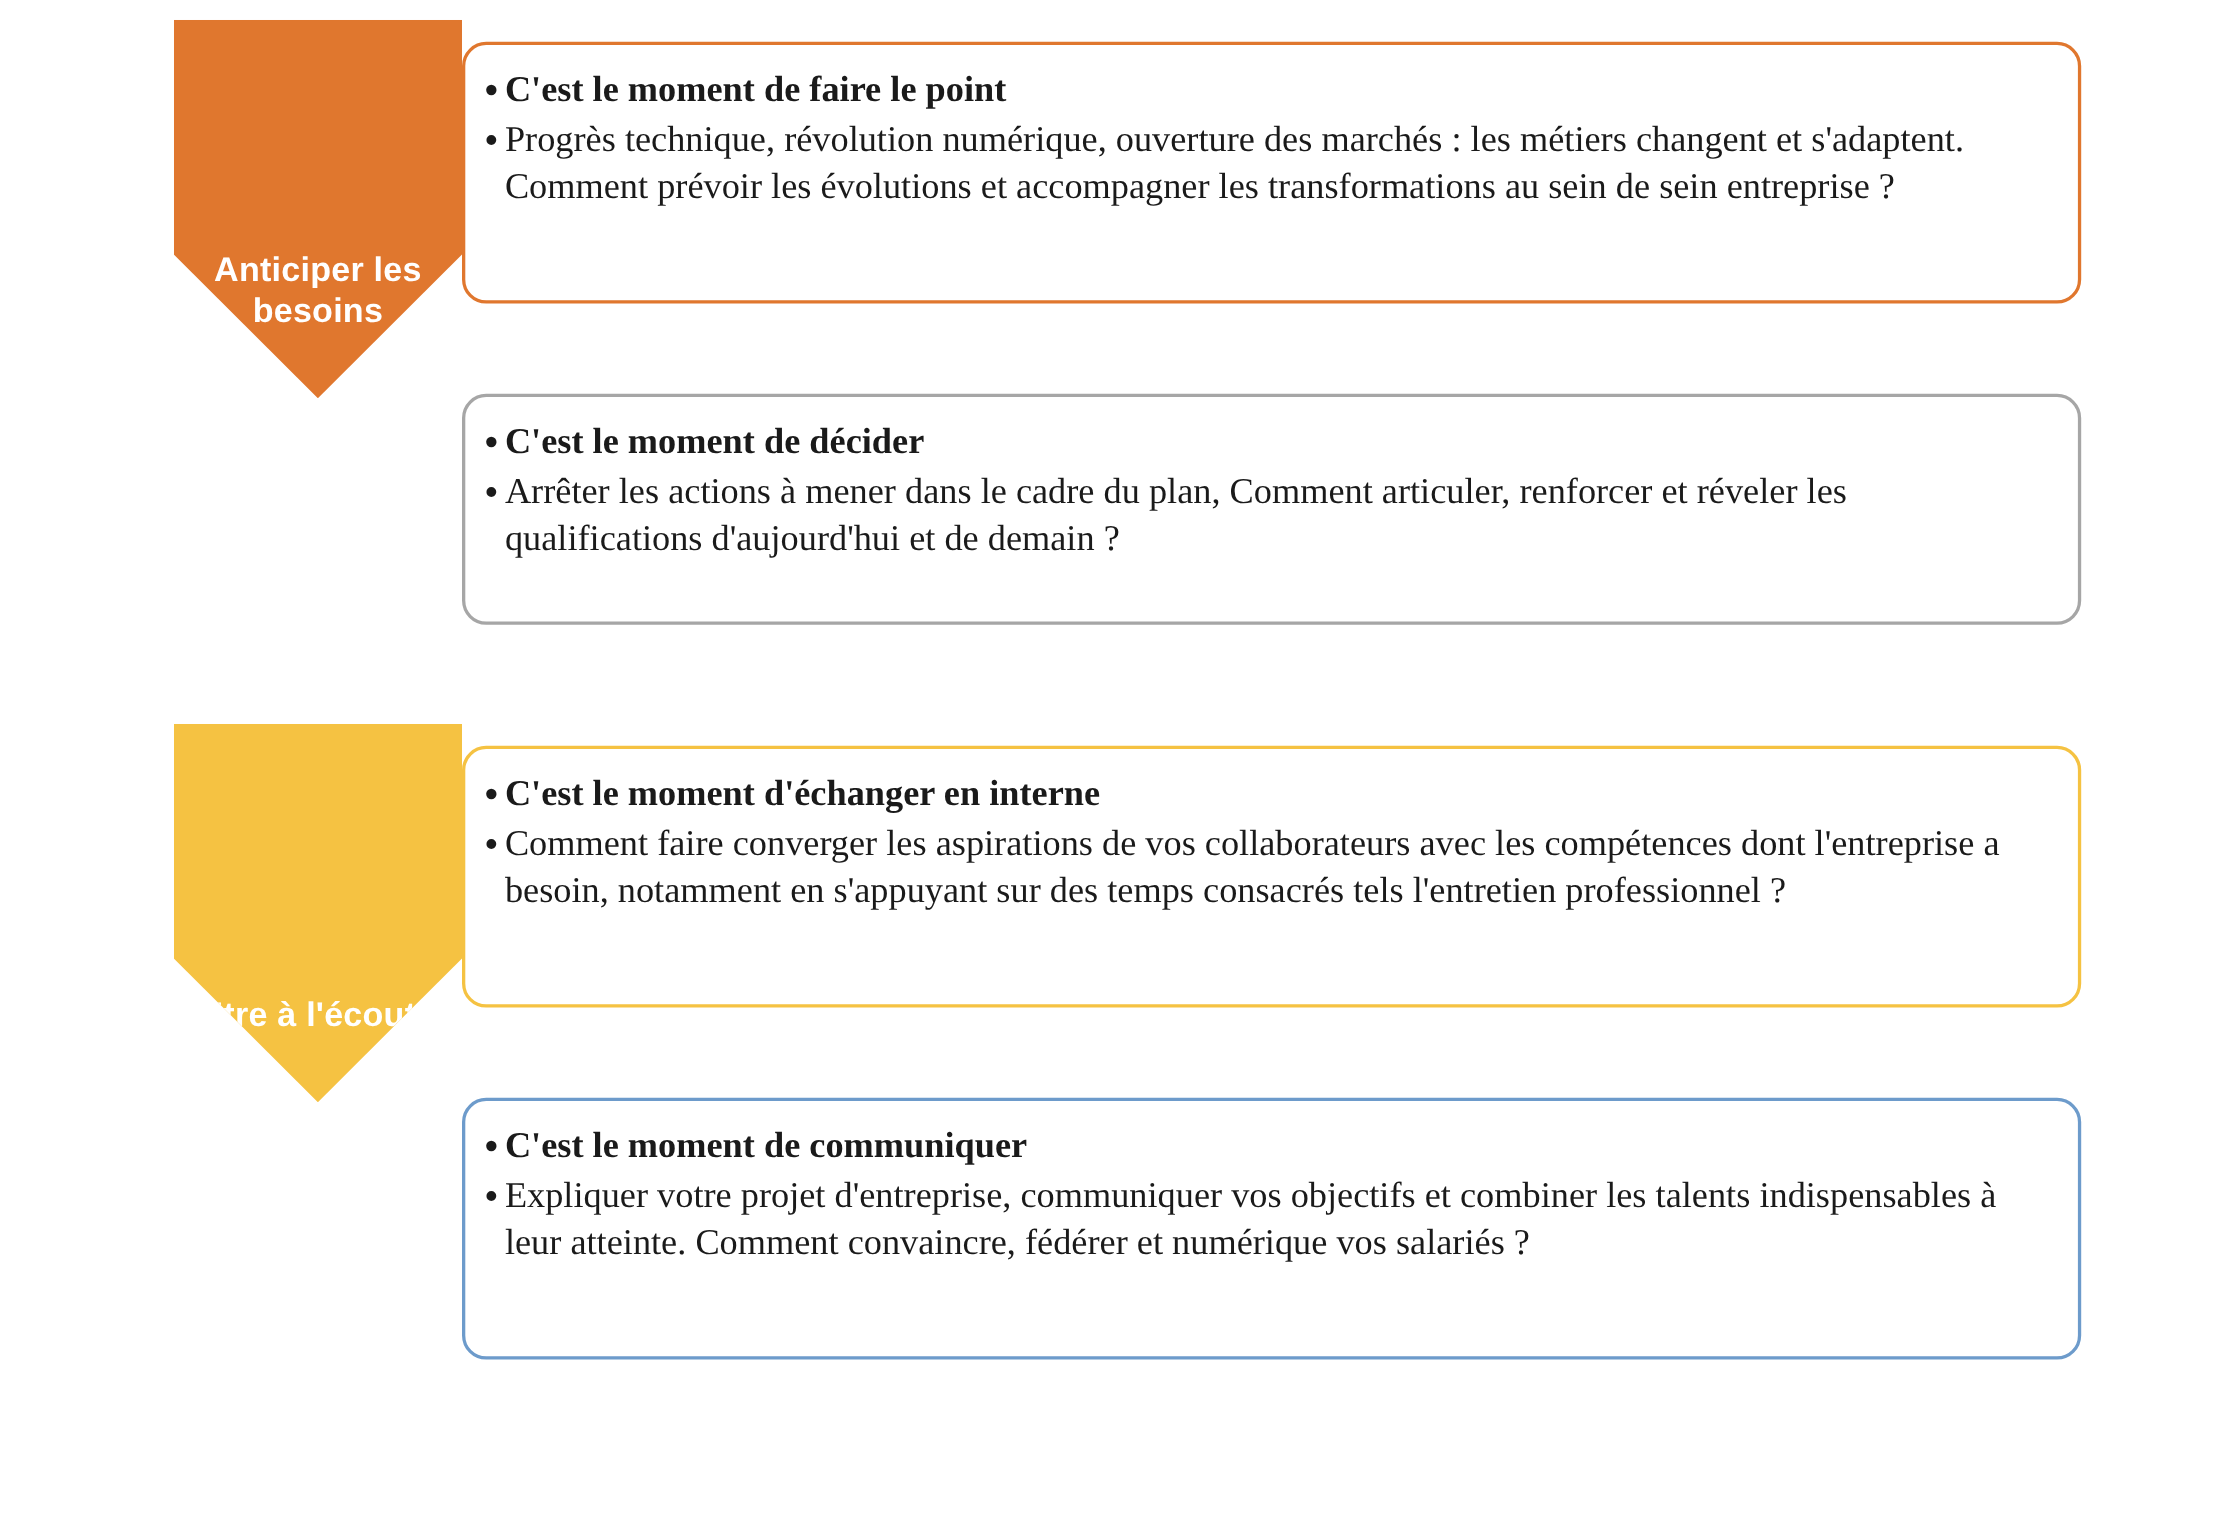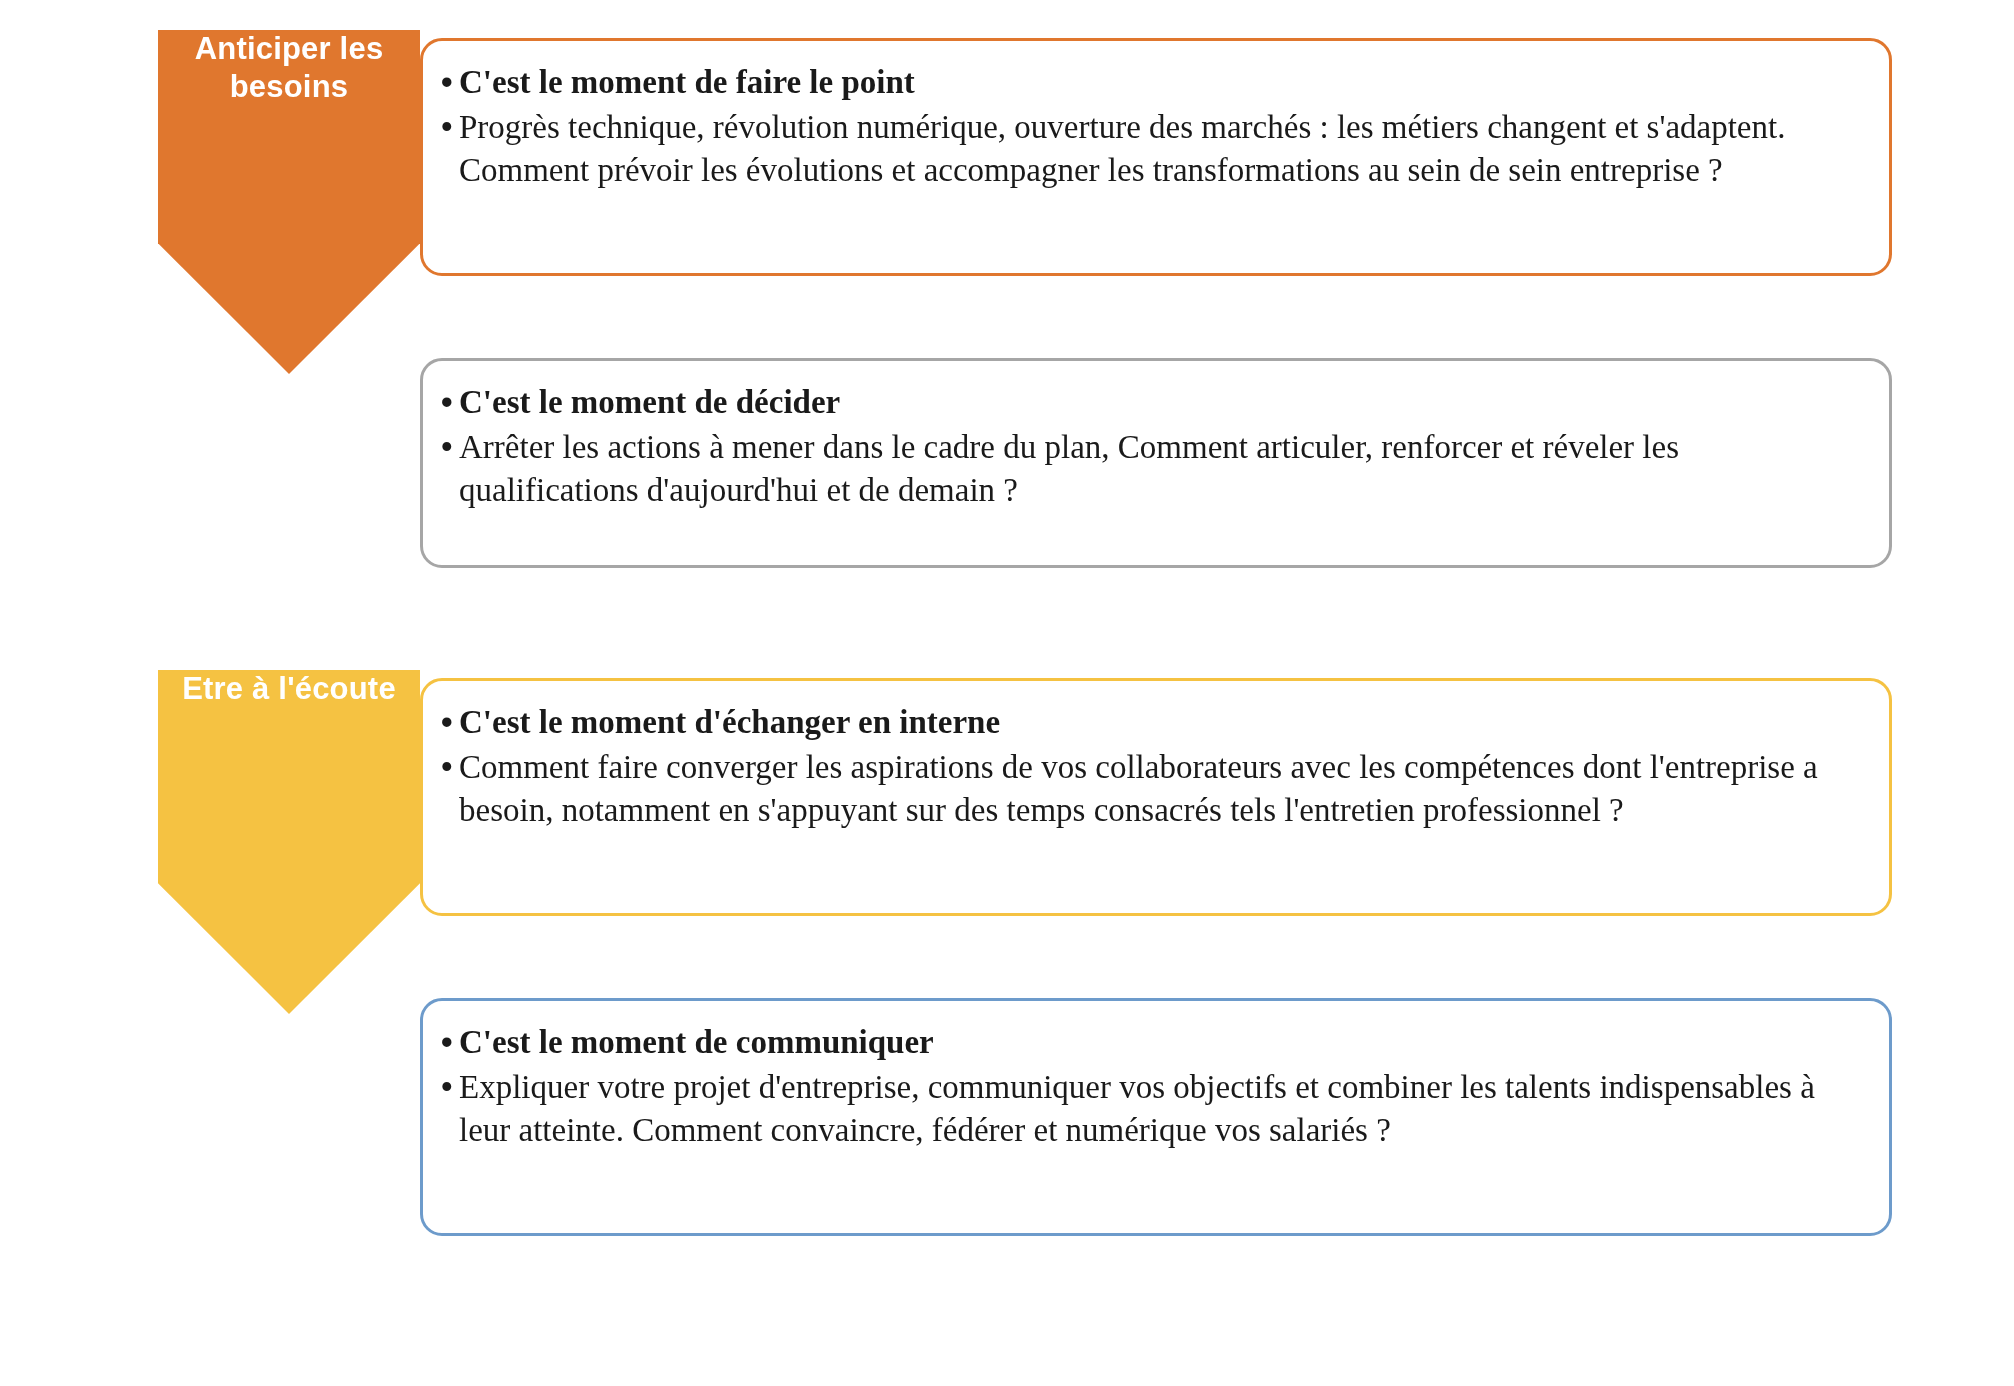--- a/index.html
+++ b/index.html
@@ -29,26 +29,26 @@
   }
   .stage-0 { top: 8px; }
   .stage-1 { top: 328px; }
   .stage-2 { top: 648px; }
   .stage-3 { top: 968px; }
 
   
   .chevron {
     position: absolute;
     left: 158px;
-    top: 22px;
+    top: 10px;
     width: 262px;
     height: 344px;
     clip-path: polygon(0% 0%, 100% 0%, 100% 62%, 50% 100%, 0% 62%);
     display: flex;
-    align-items: flex-start;
+    align-items: flex-end;
     justify-content: center;
     box-sizing: border-box;
     padding: 0 6px 60px 6px;
   }
   .chevron-label {
     color: #ffffff;
     font-weight: bold;
     font-size: 31px;
     line-height: 1.22;
     text-align: center;

